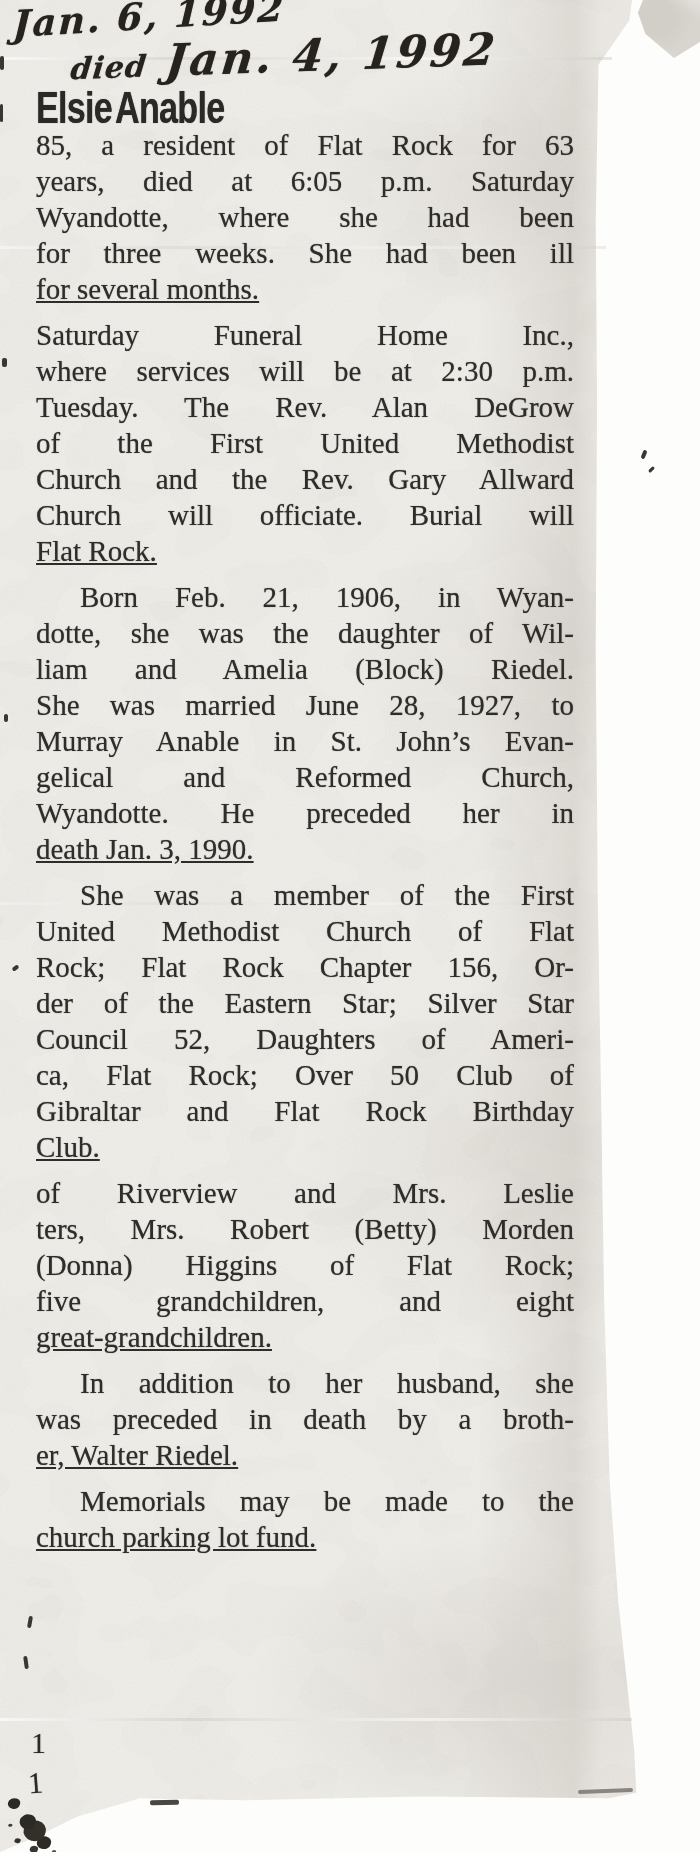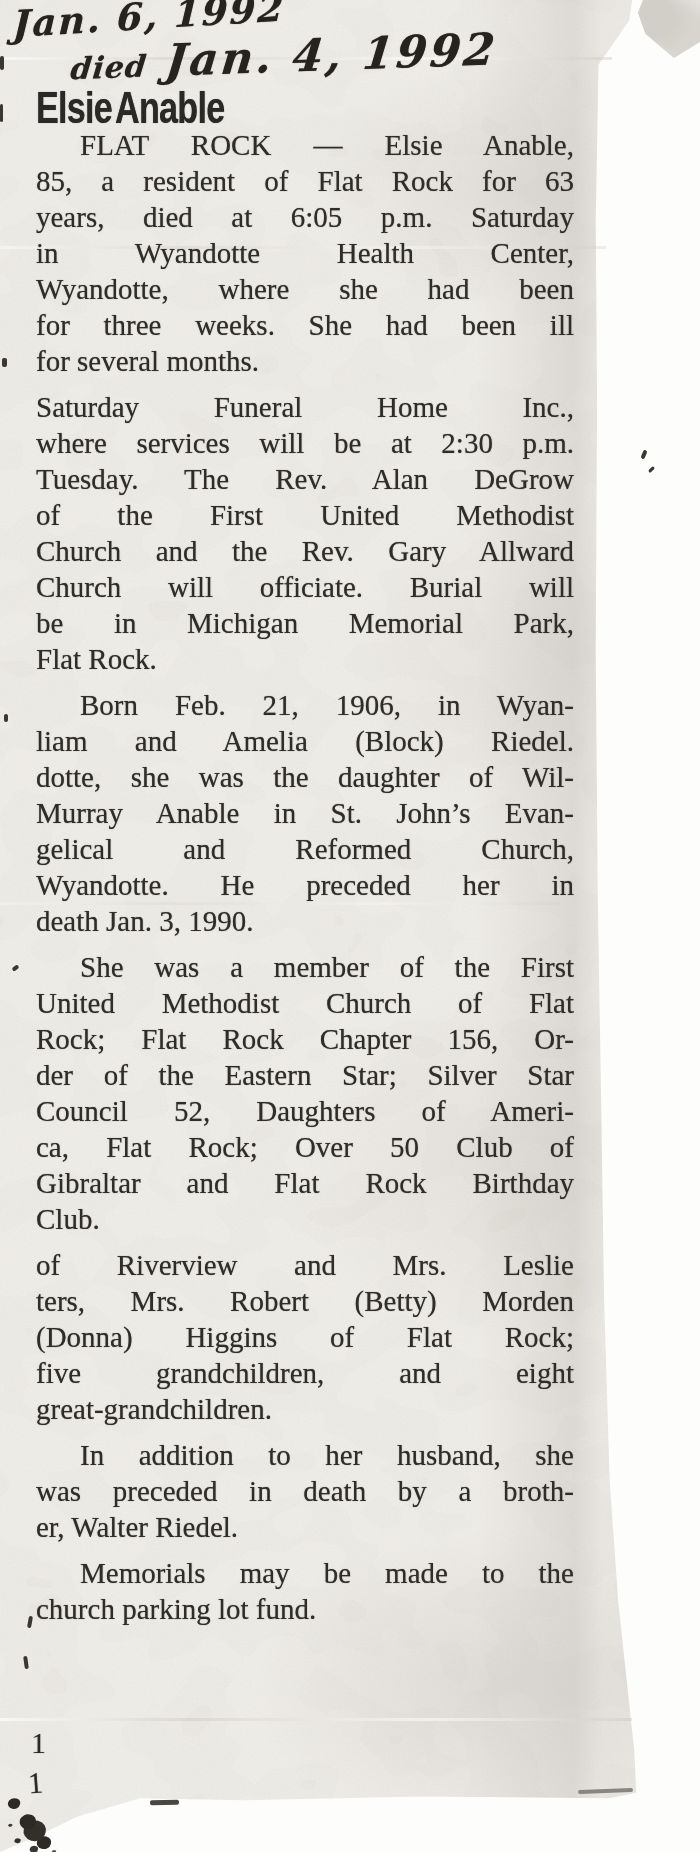--- a/index.html
+++ b/index.html
@@ -42,21 +42,21 @@
   }
   
   .article{
     position:absolute;left:36px;top:127px;width:538px;
     font-size:29px;line-height:36px;color:#2f2d2a;
     text-shadow:0 0 1px rgba(47,45,42,.65);
   }
   .para{margin:0 0 10px 0;}
   .line{text-align:justify;text-align-last:justify;}
   .line.first{text-indent:44px;}
-  .line.last{text-align-last:left;}
+  .line.last{text-align-last:left;text-decoration:underline;}
   
   .corner-patch{
     position:absolute;left:638px;top:0;width:62px;height:58px;
     background:
       radial-gradient(circle at 30% 30%, #d2cfc9 0 30%, transparent 62%),
       radial-gradient(circle at 72% 58%, #d8d5cf 0 36%, transparent 66%),
       #e4e1dc;
     clip-path:polygon(8% 0,100% 0,100% 72%,58% 100%,12% 58%,0 22%);
   }
   .seam{position:absolute;left:0;height:3px;pointer-events:none;
@@ -107,42 +107,40 @@
   <div class="handwriting hw-top">Jan. 6, 1992</div>
   <div class="handwriting hw-died">
     <span class="small">died</span>
     <span>Jan. 4, 1992</span>
   </div>
 
   <div class="headline">Elsie Anable</div>
 
   <div class="article">
       <div class="para">
-        <div class="line first">FLAT ROCK — Elsie Anable,</div>
         <div class="line">85, a resident of Flat Rock for 63</div>
         <div class="line">years, died at 6:05 p.m. Saturday</div>
-        <div class="line">in Wyandotte Health Center,</div>
         <div class="line">Wyandotte, where she had been</div>
         <div class="line">for three weeks. She had been ill</div>
         <div class="line last">for several months.</div>
       </div>
       <div class="para">
         <div class="line">Saturday Funeral Home Inc.,</div>
         <div class="line">where services will be at 2:30 p.m.</div>
         <div class="line">Tuesday. The Rev. Alan DeGrow</div>
         <div class="line">of the First United Methodist</div>
         <div class="line">Church and the Rev. Gary Allward</div>
         <div class="line">Church will officiate. Burial will</div>
-        <div class="line">be in Michigan Memorial Park,</div>
         <div class="line last">Flat Rock.</div>
       </div>
       <div class="para">
         <div class="line first">Born Feb. 21, 1906, in Wyan-</div>
+        <div class="line">dotte, she was the daughter of Wil-</div>
         <div class="line">liam and Amelia (Block) Riedel.</div>
-        <div class="line">dotte, she was the daughter of Wil-</div>
+        <div class="line">She was married June 28, 1927, to</div>
         <div class="line">Murray Anable in St. John’s Evan-</div>
         <div class="line">gelical and Reformed Church,</div>
         <div class="line">Wyandotte. He preceded her in</div>
         <div class="line last">death Jan. 3, 1990.</div>
       </div>
       <div class="para">
         <div class="line first">She was a member of the First</div>
         <div class="line">United Methodist Church of Flat</div>
         <div class="line">Rock; Flat Rock Chapter 156, Or-</div>
         <div class="line">der of the Eastern Star; Silver Star</div>

